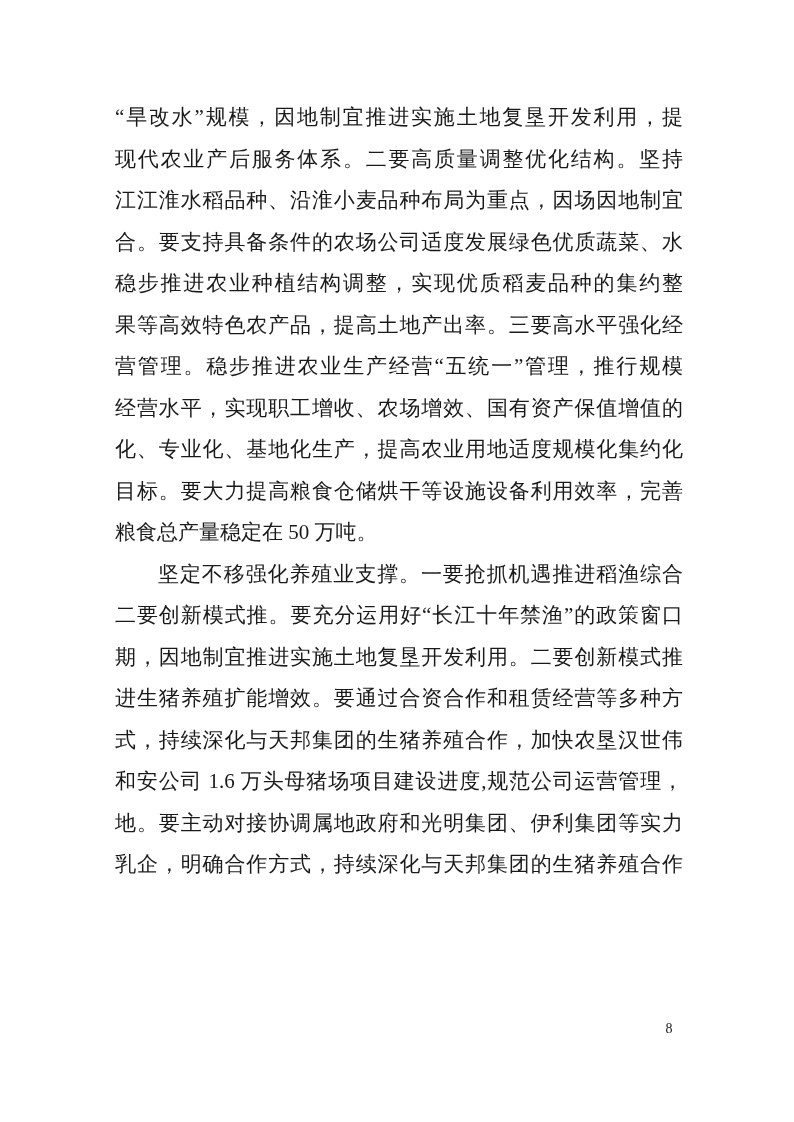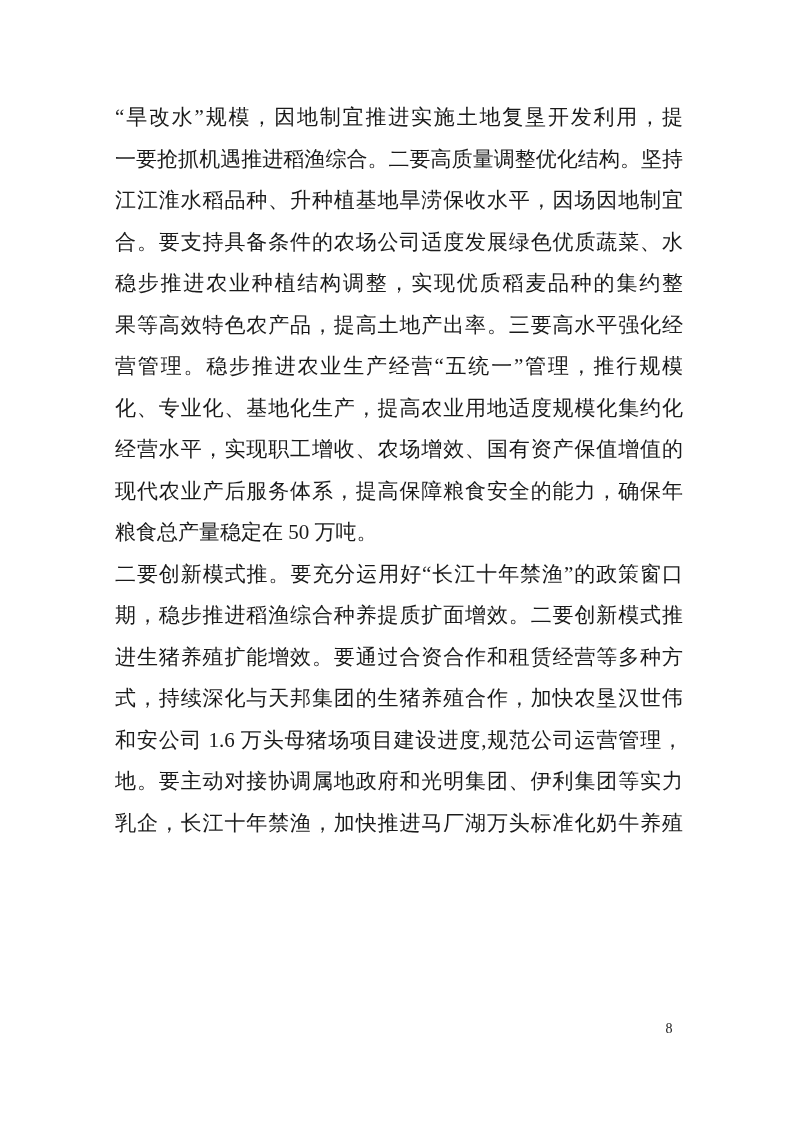--- a/index.html
+++ b/index.html
@@ -47,32 +47,33 @@
     line-height: 20px;
     color: #1a1a1a;
   }
 </style>
 </head>
 <body>
 
 <div class="page">
   <div class="text-block">
       <div class="line">“旱改水”规模，因地制宜推进实施土地复垦开发利用，提</div>
-      <div class="line">一要抢抓机遇推进稻渔综合。二要高质量调整优化结构。坚持</div>
-      <div class="line">江江淮水稻品种、升种植基地旱涝保收水平，因场因地制宜</div>
+      <div class="line">现代农业产后服务体系。二要高质量调整优化结构。坚持</div>
+      <div class="line">江江淮水稻品种、沿淮小麦品种布局为重点，因场因地制宜</div>
       <div class="line">合。要支持具备条件的农场公司适度发展绿色优质蔬菜、水</div>
       <div class="line">稳步推进农业种植结构调整，实现优质稻麦品种的集约整</div>
       <div class="line">果等高效特色农产品，提高土地产出率。三要高水平强化经</div>
       <div class="line">营管理。稳步推进农业生产经营“五统一”管理，推行规模</div>
+      <div class="line">经营水平，实现职工增收、农场增效、国有资产保值增值的</div>
       <div class="line">化、专业化、基地化生产，提高农业用地适度规模化集约化</div>
-      <div class="line">经营水平，实现职工增收、农场增效、国有资产保值增值的</div>
-      <div class="line">现代农业产后服务体系，提高保障粮食安全的能力，确保年</div>
+      <div class="line">目标。要大力提高粮食仓储烘干等设施设备利用效率，完善</div>
       <div class="line short">粮食总产量稳定在 50 万吨。</div>
+      <div class="line indent">坚定不移强化养殖业支撑。一要抢抓机遇推进稻渔综合</div>
       <div class="line">二要创新模式推。要充分运用好“长江十年禁渔”的政策窗口</div>
-      <div class="line">期，稳步推进稻渔综合种养提质扩面增效。二要创新模式推</div>
+      <div class="line">期，因地制宜推进实施土地复垦开发利用。二要创新模式推</div>
       <div class="line">进生猪养殖扩能增效。要通过合资合作和租赁经营等多种方</div>
       <div class="line">式，持续深化与天邦集团的生猪养殖合作，加快农垦汉世伟</div>
       <div class="line">和安公司 1.6 万头母猪场项目建设进度,规范公司运营管理，</div>
       <div class="line">地。要主动对接协调属地政府和光明集团、伊利集团等实力</div>
-      <div class="line">乳企，长江十年禁渔，加快推进马厂湖万头标准化奶牛养殖</div>
+      <div class="line">乳企，明确合作方式，持续深化与天邦集团的生猪养殖合作</div>
     </div>
   <div class="page-number">8</div>
 </div>
 
 </body></html>

